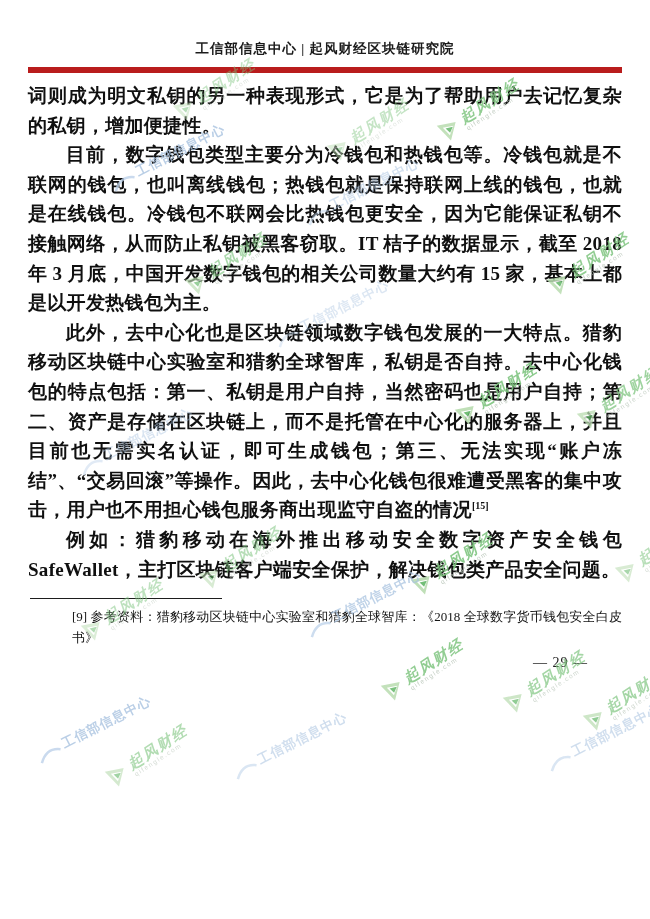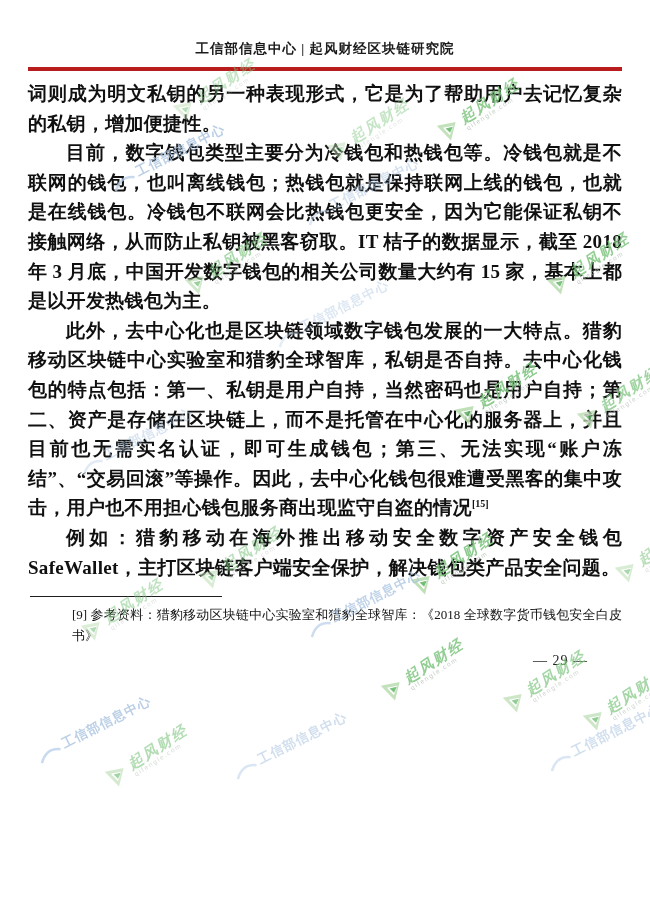--- a/index.html
+++ b/index.html
@@ -3,21 +3,21 @@
 <meta charset="utf-8">
 <style>
   html,body { margin:0; padding:0; background:#ffffff; }
   .page {
     position:relative; width:650px; height:919px; background:#ffffff;
     overflow:hidden; font-family:"Liberation Serif","DejaVu Serif",serif;
   }
   .content { position:absolute; inset:0; padding:40px 28px 0 28px; z-index:1; box-sizing:border-box; }
   .header {
     text-align:center; font-size:13.5px; font-weight:bold; color:#1b1b1b;
-    letter-spacing:1px; padding-bottom:9px; border-bottom:4px solid #b91c1c;
+    letter-spacing:1px; padding-bottom:9px; border-bottom:6px solid #b91c1c;
   }
   .body-text {
     margin-top:8px; font-size:19px; line-height:29.6px; color:#101010;
     text-align:justify; letter-spacing:0.3px;
   }
   .body-text p { margin:0;font-weight:bold; }
   .body-text p.indent { text-indent:2em; }
   sup.fn { font-size:10px; line-height:0; vertical-align:super; letter-spacing:0; }
   .fnsep { width:192px; border:none; border-top:1.6px solid #1d1d1d; margin:14px 0 7px 2px; }
   .footnotes { font-size:13px; line-height:21px; color:#141414; text-align:justify;margin-left:44px; }

